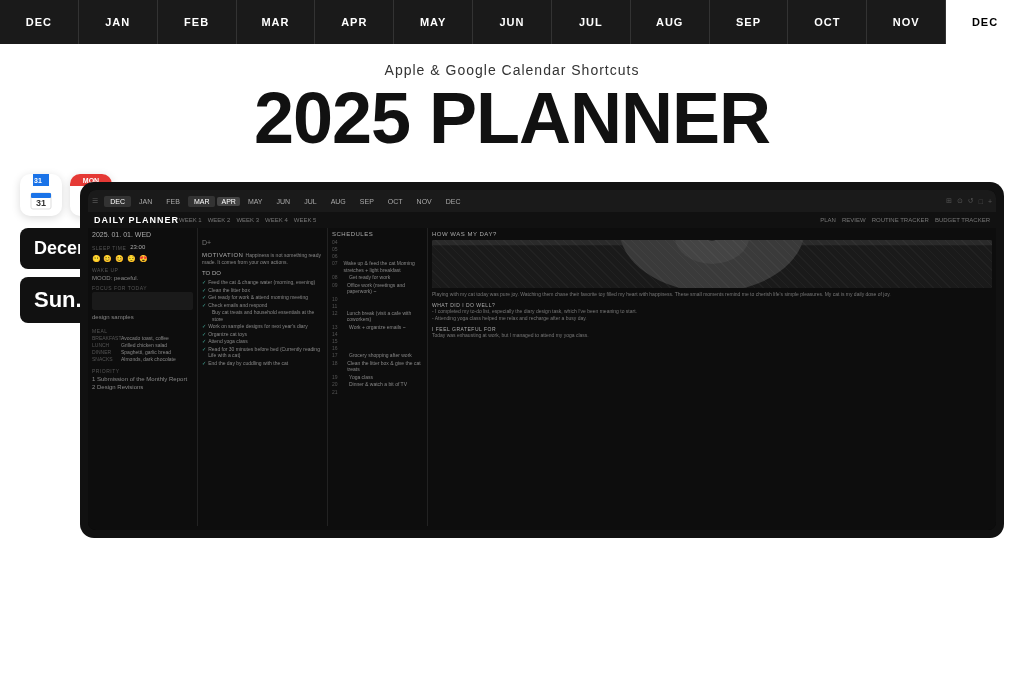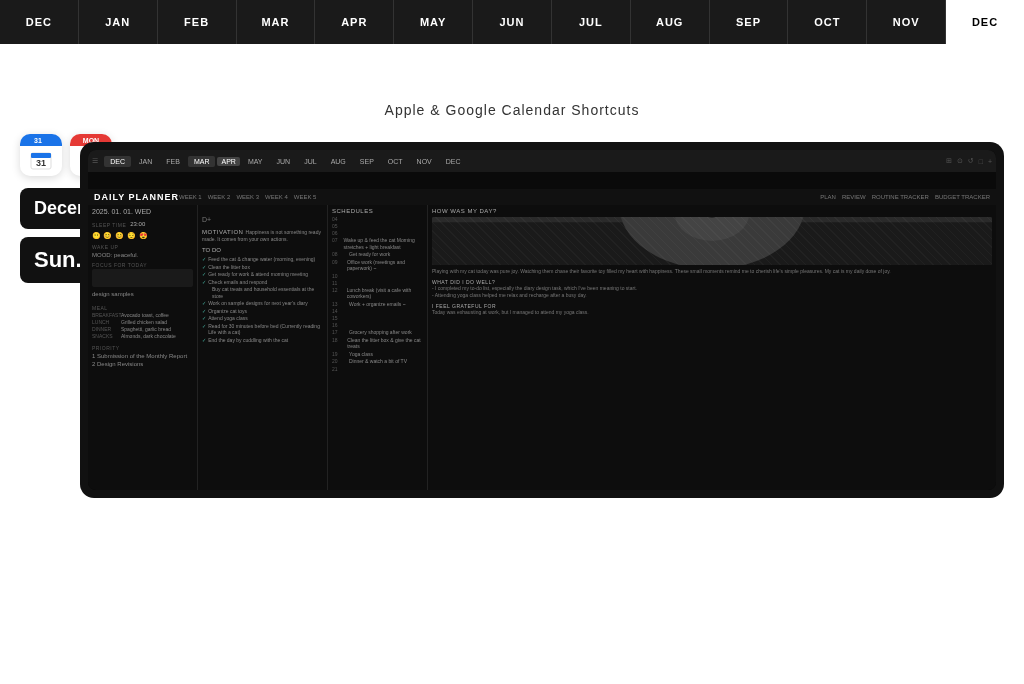--- a/index.html
+++ b/index.html
@@ -40,21 +40,20 @@
     .hero {
       background: #fff;
       text-align: center;
       padding: 18px 20px 12px;
     }
     .hero .subtitle {
       font-size: 14px;
       color: #333;
       letter-spacing: 1px;
       margin-bottom: 4px;
-      margin-top: 40px;
     }
     .hero .main-title {
       font-size: 72px;
       font-weight: 900;
       color: #111;
       letter-spacing: -1px;
       line-height: 1;
       margin-bottom: 8px;
     }
     .hero .stats {
@@ -108,21 +107,20 @@
       cursor: pointer;
     }
     .tablet-topbar .tab-month.active {
       background: #333;
       color: #fff;
     }
     
     .tablet-body {
       display: flex;
       height: calc(340px - 22px);
-      margin-top: 17px;
     }
     
     .t-planner {
       flex: 1;
       background: #0d0d0d;
       overflow: hidden;
     }
     .t-planner-header {
       background: #111;
       padding: 3px 6px;
@@ -300,20 +298,21 @@
     }
     .icon-google-cal {
       width: 42px;
       height: 42px;
       background: #fff;
       border-radius: 10px;
       box-shadow: 0 2px 8px rgba(0,0,0,0.15);
       display: flex;
       flex-direction: column;
       overflow: hidden;
+      align-items: center;
     }
     .gcal-top {
       background: #1a73e8;
       height: 12px;
       display: flex;
       align-items: center;
       justify-content: center;
     }
     .gcal-body {
       flex: 1;
@@ -386,20 +385,21 @@
   <div class="nav-item">JUL</div>
   <div class="nav-item">AUG</div>
   <div class="nav-item">SEP</div>
   <div class="nav-item">OCT</div>
   <div class="nav-item">NOV</div>
   <div class="nav-item active">DEC</div>
 </div>
 
 <div class="hero">
   <div class="subtitle">Apple &amp; Google Calendar Shortcuts</div>
+  <div class="main-title">2025 PLANNER</div>
 </div>
 
 <div class="main-area">
 
   <div class="overlay-left">
     <div class="calendar-icons">
 
       <div class="icon-google-cal">
         <div class="gcal-top">
           <svg width="16" height="8" viewBox="0 0 16 8">

